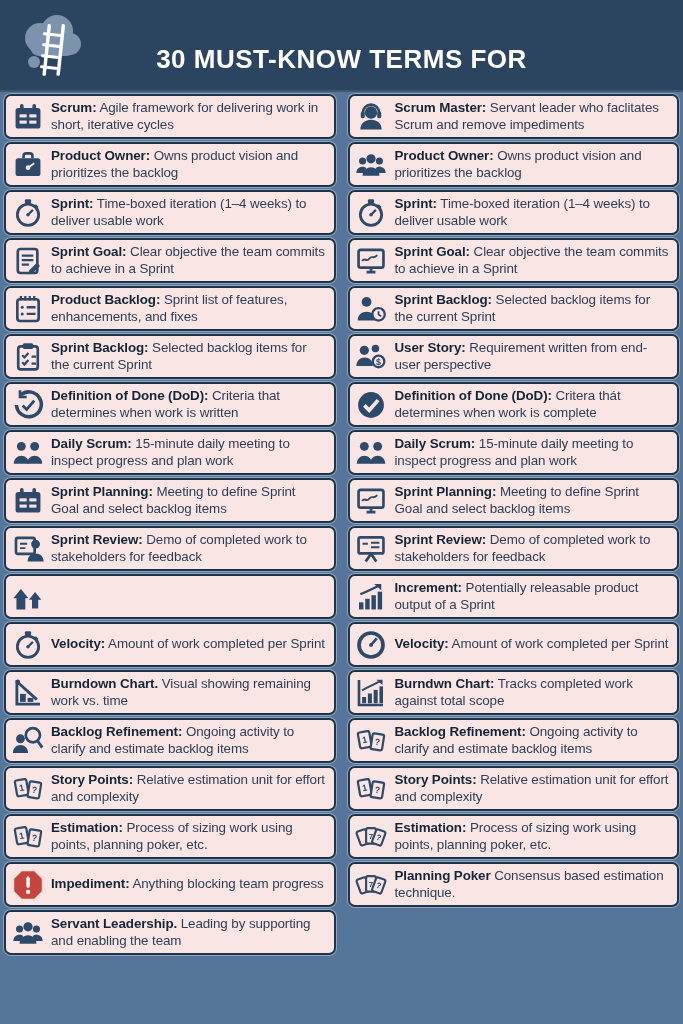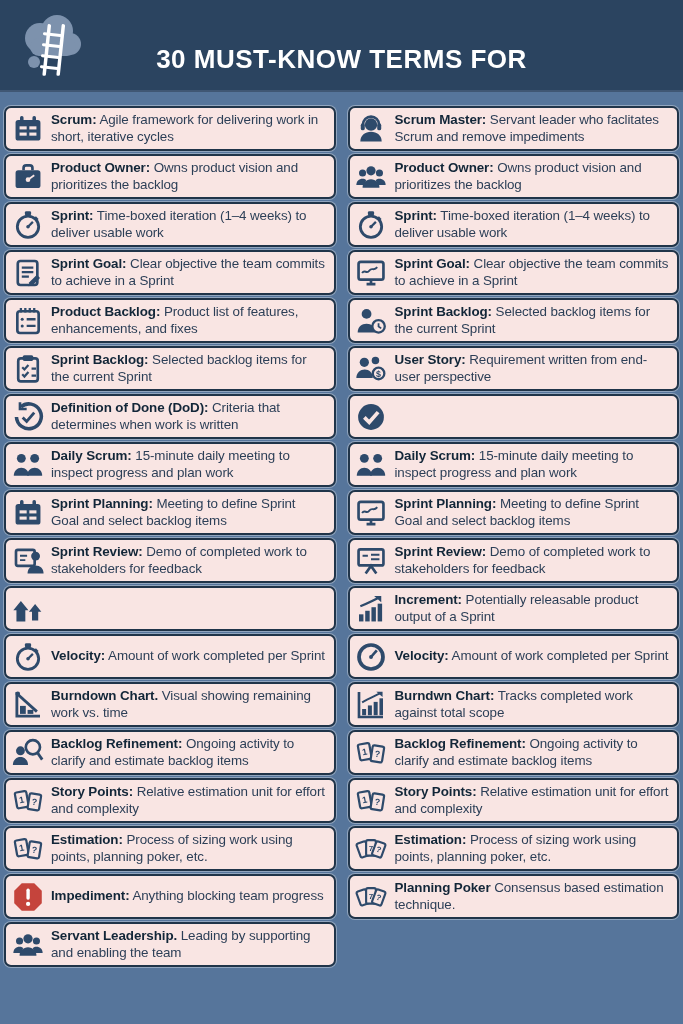--- a/index.html
+++ b/index.html
@@ -3,21 +3,21 @@
 <meta charset="utf-8">
 <style>
   html,body{margin:0;padding:0;}
   body{width:683px;height:1024px;overflow:hidden;background:#56759b;font-family:"Liberation Sans",sans-serif;}
   .page{width:683px;height:1024px;display:flex;flex-direction:column;}
   header{height:90px;flex:0 0 90px;background:#2b4460;position:relative;display:flex;align-items:center;justify-content:center;box-shadow:0 2px 0 rgba(0,0,0,.25);}
   .logo{position:absolute;left:12px;top:4px;width:78px;height:82px;}
   .titles{text-align:center;color:#ffffff;}
   .t1{font-size:26px;font-weight:800;letter-spacing:.5px;line-height:1.12;margin-top:30px;}
   .t2{font-size:34px;font-weight:800;letter-spacing:1px;line-height:1.1;}
-  .grid{flex:0 0 auto;display:grid;grid-template-columns:1fr 1fr;gap:3px 12px;grid-auto-rows:45px;padding:16px 4px;}
+  .grid{flex:0 0 auto;display:grid;grid-template-columns:1fr 1fr;gap:3px 12px;grid-auto-rows:45px;padding:4px 4px;}
   .card{background:#f9e5e3;border:2px solid #203449;border-radius:7px;display:flex;align-items:center;gap:7px;padding:1px 7px 1px 5px;overflow:hidden;box-shadow:0 0 0 1px rgba(255,255,255,.35);}
   .icon{flex:0 0 33px;width:33px;height:33px;display:flex;align-items:center;justify-content:center;}
   .icon svg{width:32px;height:32px;color:#2e4a6b;fill:currentColor;}
   .txt{margin:0;font-size:13.4px;line-height:1.2;color:#2c3f57;letter-spacing:-.1px;}
   .term{color:#122638;font-weight:700;}
 </style>
 </head>
 <body>
 
 <div class="page">
@@ -153,21 +153,21 @@
     <span class="icon">
           <svg viewBox="0 0 36 36">
             <rect x="6" y="7" width="24" height="24.5" rx="3" fill="none" stroke="currentColor" stroke-width="3"></rect>
             <path d="M10 3.5v5M15 3.5v5M20 3.5v5M25 3.5v5" stroke="currentColor" stroke-width="2.6" fill="none"></path>
             <circle cx="11.5" cy="16" r="1.7"></circle>
             <path d="M16.5 16h10" stroke="currentColor" stroke-width="2.6" fill="none"></path>
             <circle cx="11.5" cy="23.5" r="1.7"></circle>
             <path d="M16.5 23.5h10" stroke="currentColor" stroke-width="2.6" fill="none"></path>
           </svg>
         </span>
-    <p class="txt"><b class="term">Product Backlog:</b> <span class="desc">Product list of features, enhancements, and fixes</span></p>
+    <p class="txt"><b class="term">Product Backlog:</b> <span class="desc">Sprint list of features, enhancements, and fixes</span></p>
   </div>
 
 
   <div class="card">
     <span class="icon">
           <svg viewBox="0 0 36 36">
             <circle cx="13" cy="10" r="5.5"></circle>
             <path d="M3 31c0-6.5 4.5-10 10-10s10 3.5 10 10z"></path>
             <circle cx="26.5" cy="24" r="7" fill="#f9e5e3" stroke="currentColor" stroke-width="2.6"></circle>
             <path d="M26.5 20.5v3.8l3 2" fill="none" stroke="currentColor" stroke-width="2"></path>
@@ -213,20 +213,21 @@
     <p class="txt"><b class="term">Definition of Done (DoD):</b> <span class="desc">Criteria that determines when work is written</span></p>
   </div>
 
   <div class="card">
     <span class="icon">
           <svg viewBox="0 0 36 36">
             <circle cx="18" cy="18" r="14.5"></circle>
             <path d="M10.5 18.5l5.5 5.5 10-11.5" fill="none" stroke="#f9e5e3" stroke-width="4.2"></path>
           </svg>
         </span>
+    <p class="txt"><b class="term">Definition of Done (DoD):</b> <span class="desc">Critera thát determines when work is complete</span></p>
   </div>
 
   <div class="card">
     <span class="icon">
           <svg viewBox="0 0 36 36">
             <circle cx="10.5" cy="10.5" r="5"></circle>
             <circle cx="25.5" cy="10.5" r="5"></circle>
             <path d="M2 30c0-5.5 4-9 8.5-9s8.5 3.5 8.5 9z"></path>
             <path d="M17 30c0-5.5 4-9 8.5-9s8.5 3.5 8.5 9z"></path>
           </svg>

